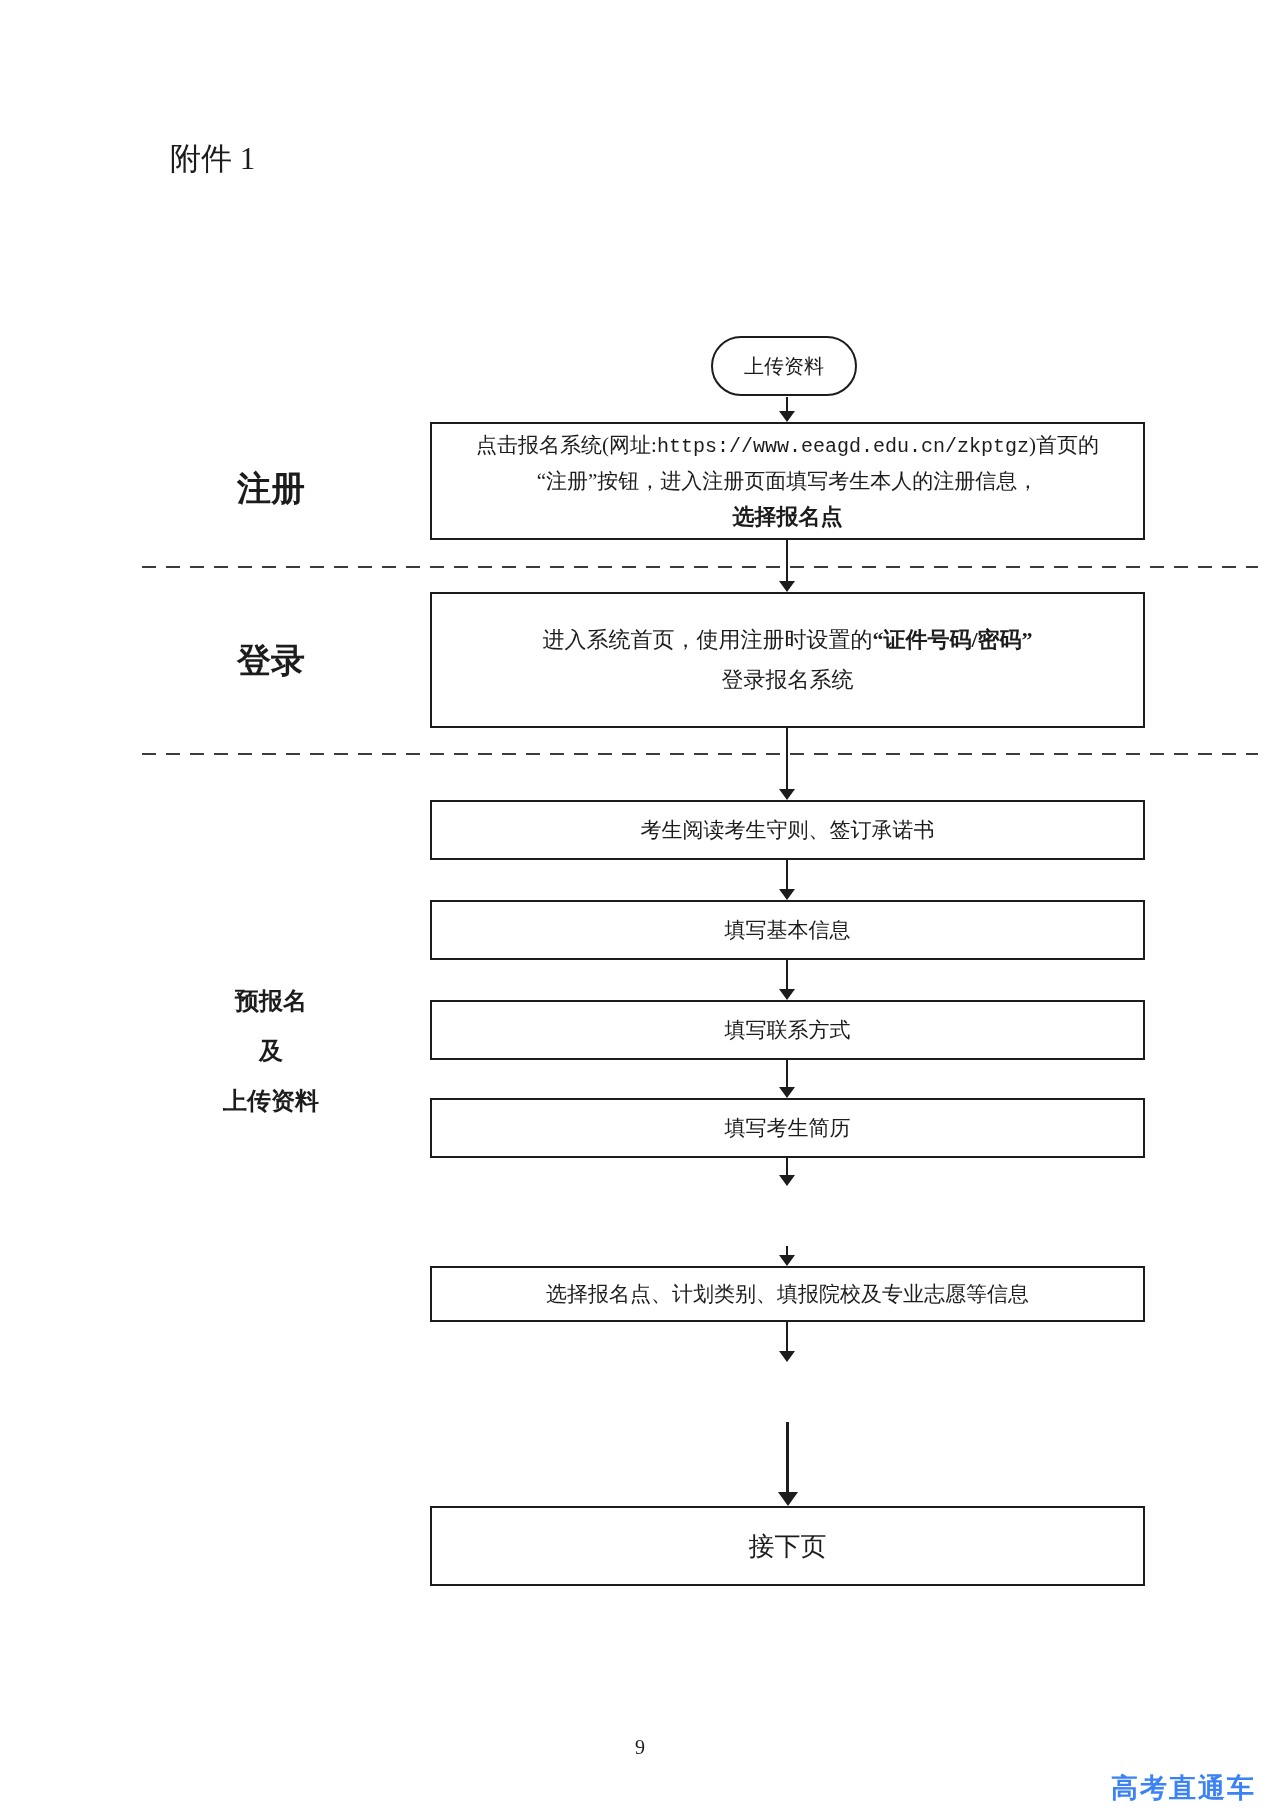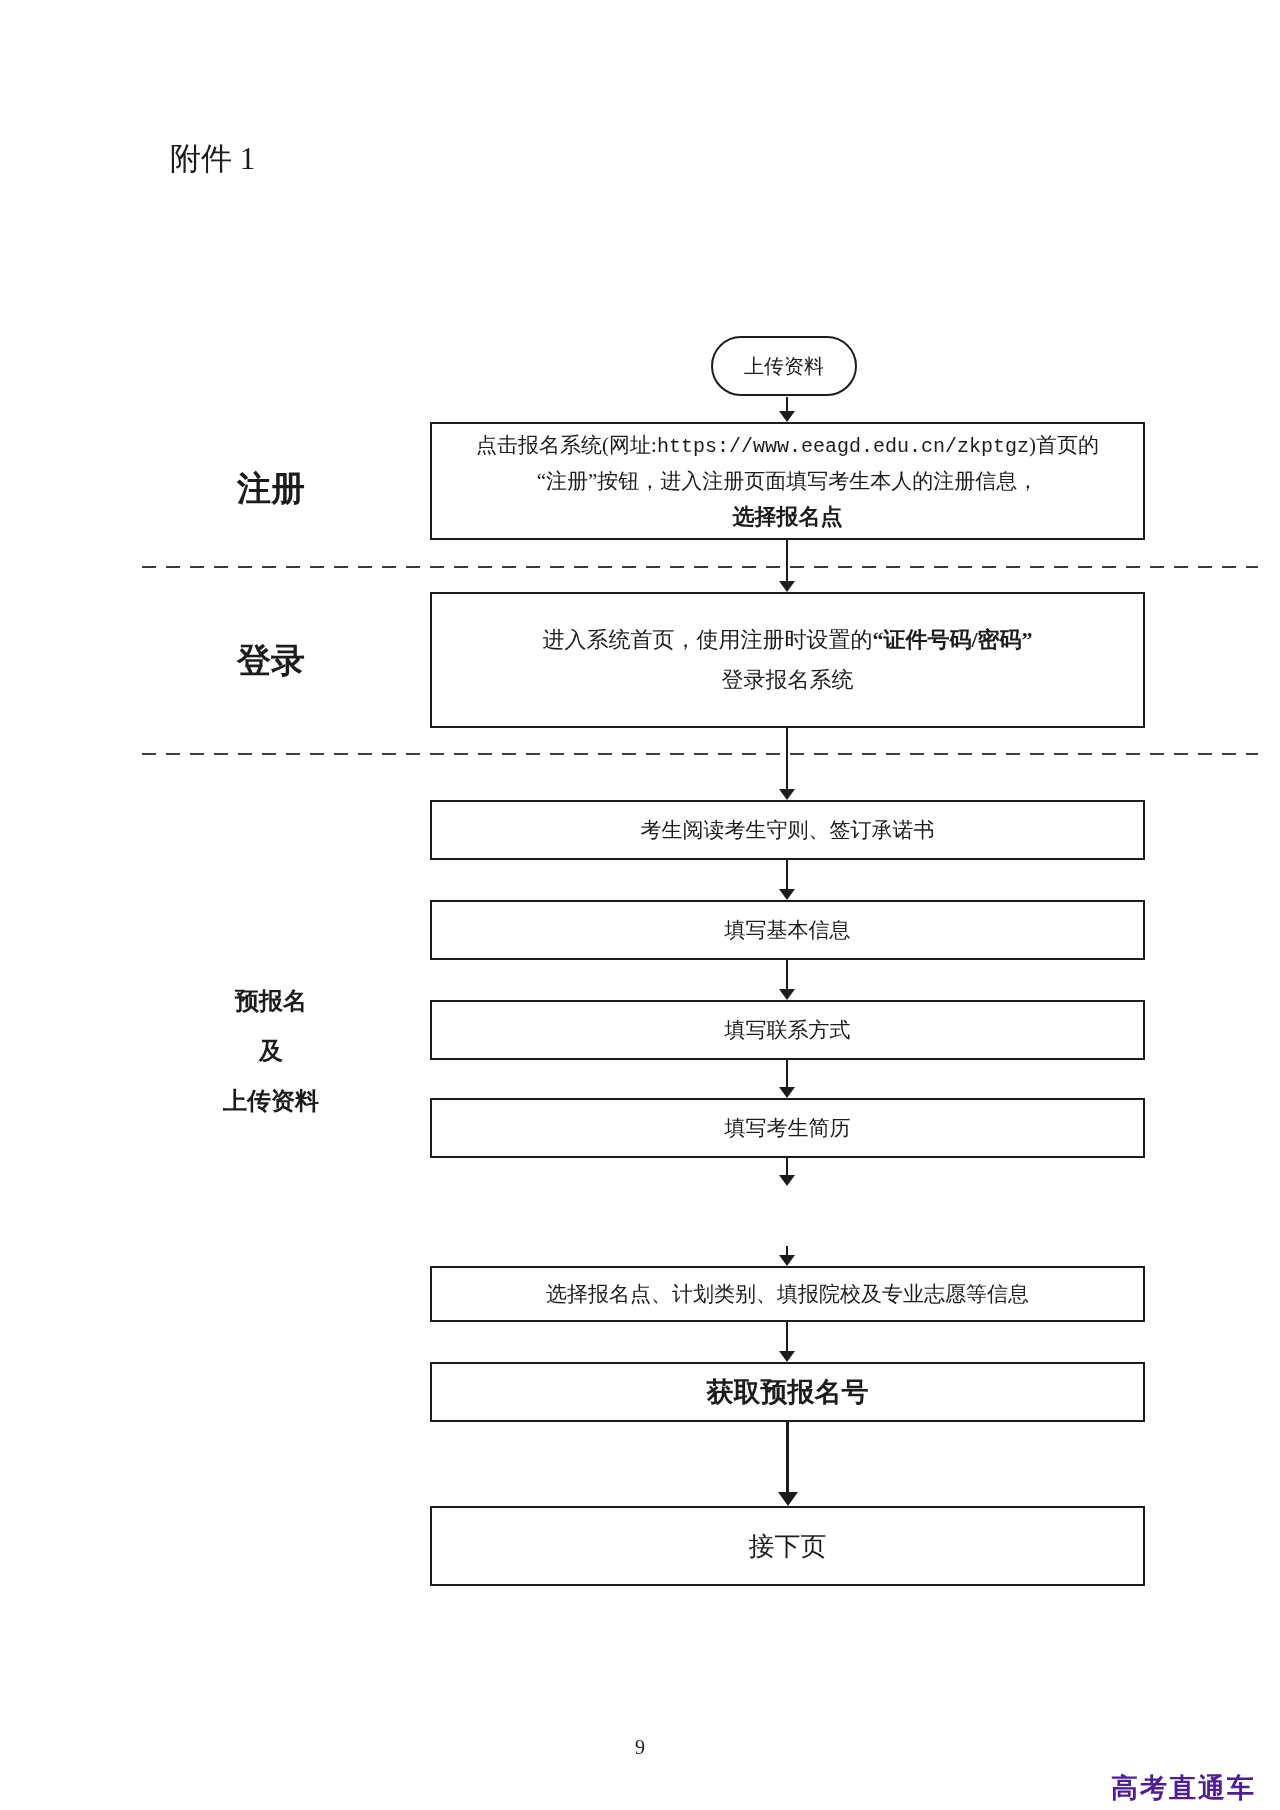--- a/index.html
+++ b/index.html
@@ -101,21 +101,21 @@
     left: 0; top: 1736px;
     width: 100%;
     text-align: center;
     font-size: 20px;
   }
   .watermark {
     position: absolute;
     right: 24px; top: 1770px;
     font-size: 27px;
     font-weight: bold;
-    color: #4c1d95;
+    color: #3b82f6;
     letter-spacing: 2px;
   }
   .line2wrap { line-height: 40px; font-size: 22px; }
 </style>
 </head>
 <body>
 
 <div id="page">
 
   <div class="attachment">附件 1</div>
@@ -171,23 +171,20 @@
   <div class="flowbox" style="top:1000px;height:60px;">
     <div>填写联系方式</div>
   </div>
   <div class="flowbox" style="top:1098px;height:60px;">
     <div>填写考生简历</div>
   </div>
   <div class="flowbox" style="top:1266px;height:56px;">
     <div>选择报名点、计划类别、填报院校及专业志愿等信息</div>
   </div>
 
-  <div class="flowbox" style="top:1362px;height:60px;font-size:27px;font-weight:bold;">
-    <div>获取预报名号</div>
-  </div>
 
   <div class="flowbox" style="top:1506px;height:80px;font-size:26px;">
     <div>接下页</div>
   </div>
 
   <div class="pagenum">9</div>
   <div class="watermark">高考直通车</div>
 
 </div>
 

